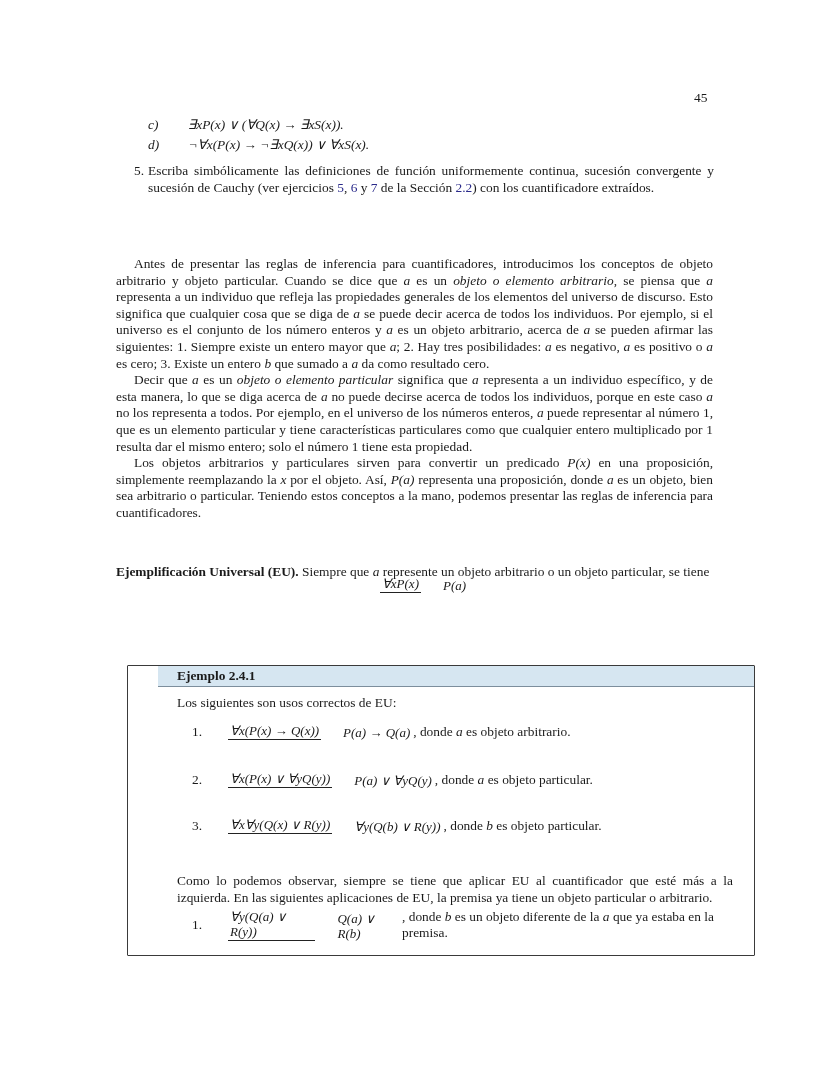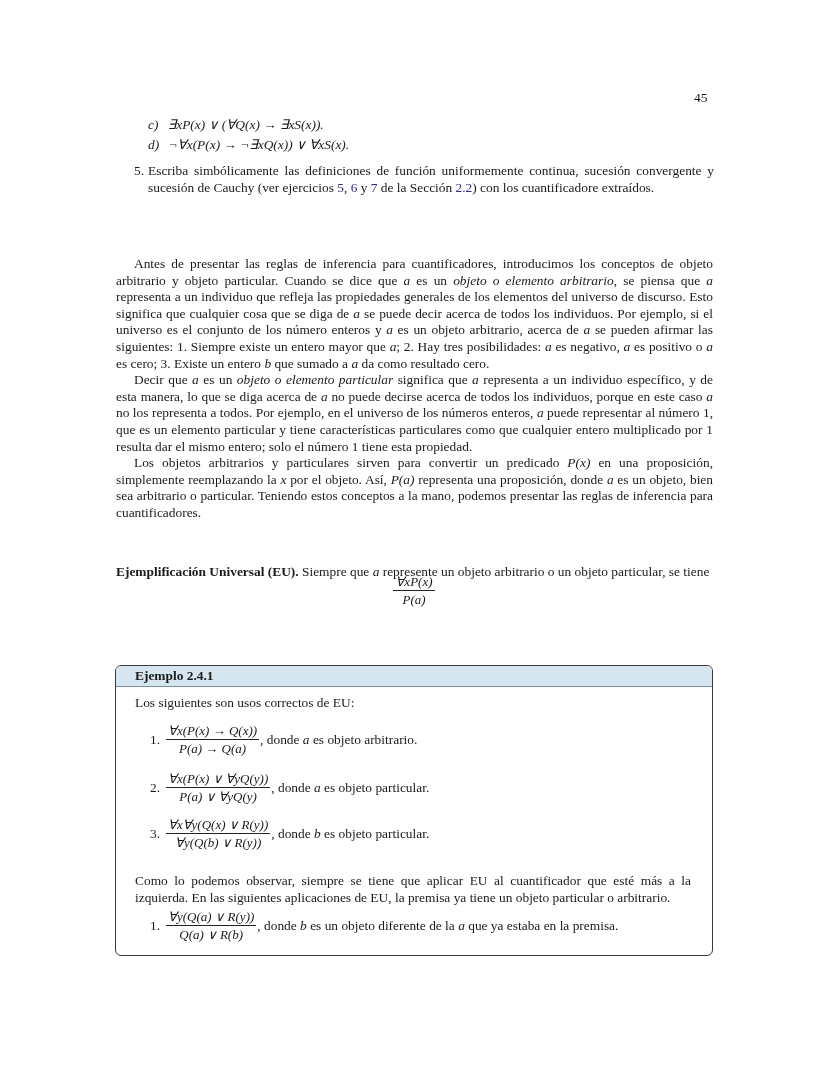--- a/index.html
+++ b/index.html
@@ -7,41 +7,41 @@
     width: 828px; height: 1071px; position: relative; overflow: hidden;
     font-family: "DejaVu Serif", "Liberation Serif", serif;
     color: #1a1a1a;
   }
   .page { position: absolute; left: 0; top: 0; width: 828px; height: 930px; }
   .pagenum { position: absolute; left: 694px; top: 90px; font-size: 13.5px; font-family: "Liberation Serif", serif; }
   .text { font-family: "Liberation Serif", serif; font-size: 13.4px; line-height: 16.6px; }
   .list-sub { position: absolute; left: 148px; font-family: "Liberation Serif", serif; font-size: 13.4px; }
   .list-sub .lbl { font-style: italic; margin-right: 6px; }
   .math { font-family: "Liberation Serif", serif; }
-  .mi { font-style: italic; }
+  .mi { font-style: italic; margin-left: 20px; }
   .ex5 { position: absolute; left: 134px; top: 163px; width: 580px; }
   .ex5 .num { position: absolute; left: 0; top: 0; }
   .ex5 .body { margin-left: 14px; text-align: justify; }
   .link { color: #2a2a8a; }
   h2.section {
     position: absolute; left: 116px; top: 215px; margin: 0;
     font-family: "Liberation Serif", serif; font-weight: bold; font-size: 20.5px;
   }
   .para { position: absolute; left: 116px; width: 597px; text-align: justify; }
   .para p { margin: 0; text-indent: 18px; }
   .para p.noindent { text-indent: 0; }
   .it { font-style: italic; }
   .bold { font-weight: bold; }
-  .frac { display: inline-flex; flex-direction: column; align-items: center; vertical-align: middle; font-family: "Liberation Serif", serif; }
+  .frac { display: inline-flex; flex-direction: row; align-items: center; vertical-align: middle; font-family: "Liberation Serif", serif; }
   .frac .top { padding: 0 2px 1px; border-bottom: 1px solid #222; font-size: 13px; line-height: 15px; }
   .frac .bot { padding: 1px 2px 0; font-size: 13px; line-height: 15px; }
   .display-frac { position: absolute; left: 0; width: 828px; top: 574px; text-align: center; }
   .box {
-    position: absolute; left: 115px; top: 665px; width: 596px; height: 289px;
-    border: 1.4px solid #3a3a3a; border-radius: 6px; overflow: hidden; background: #fff;
+    position: absolute; left: 127px; top: 665px; width: 596px; height: 289px;
+    border: 1.4px solid #3a3a3a; border-radius: 1px; overflow: hidden; background: #fff; padding-left: 30px;
   }
   .box-head {
     height: 20px; background: #d6e6f1; border-bottom: 1px solid #7c8e9c;
     font-family: "Liberation Serif", serif; font-weight: bold; font-size: 13.4px;
     padding-left: 19px; line-height: 20px;
   }
   .box-body { position: relative; padding: 0 20px; }
   .box-line { position: absolute; left: 19px; width: 556px; font-family: "Liberation Serif", serif; font-size: 13.4px; line-height: 16.6px; text-align: justify; }
   .ex-item { position: absolute; left: 34px; display: flex; align-items: center; font-family: "Liberation Serif", serif; font-size: 13.4px; }
   .ex-item .n { margin-right: 6px; }

